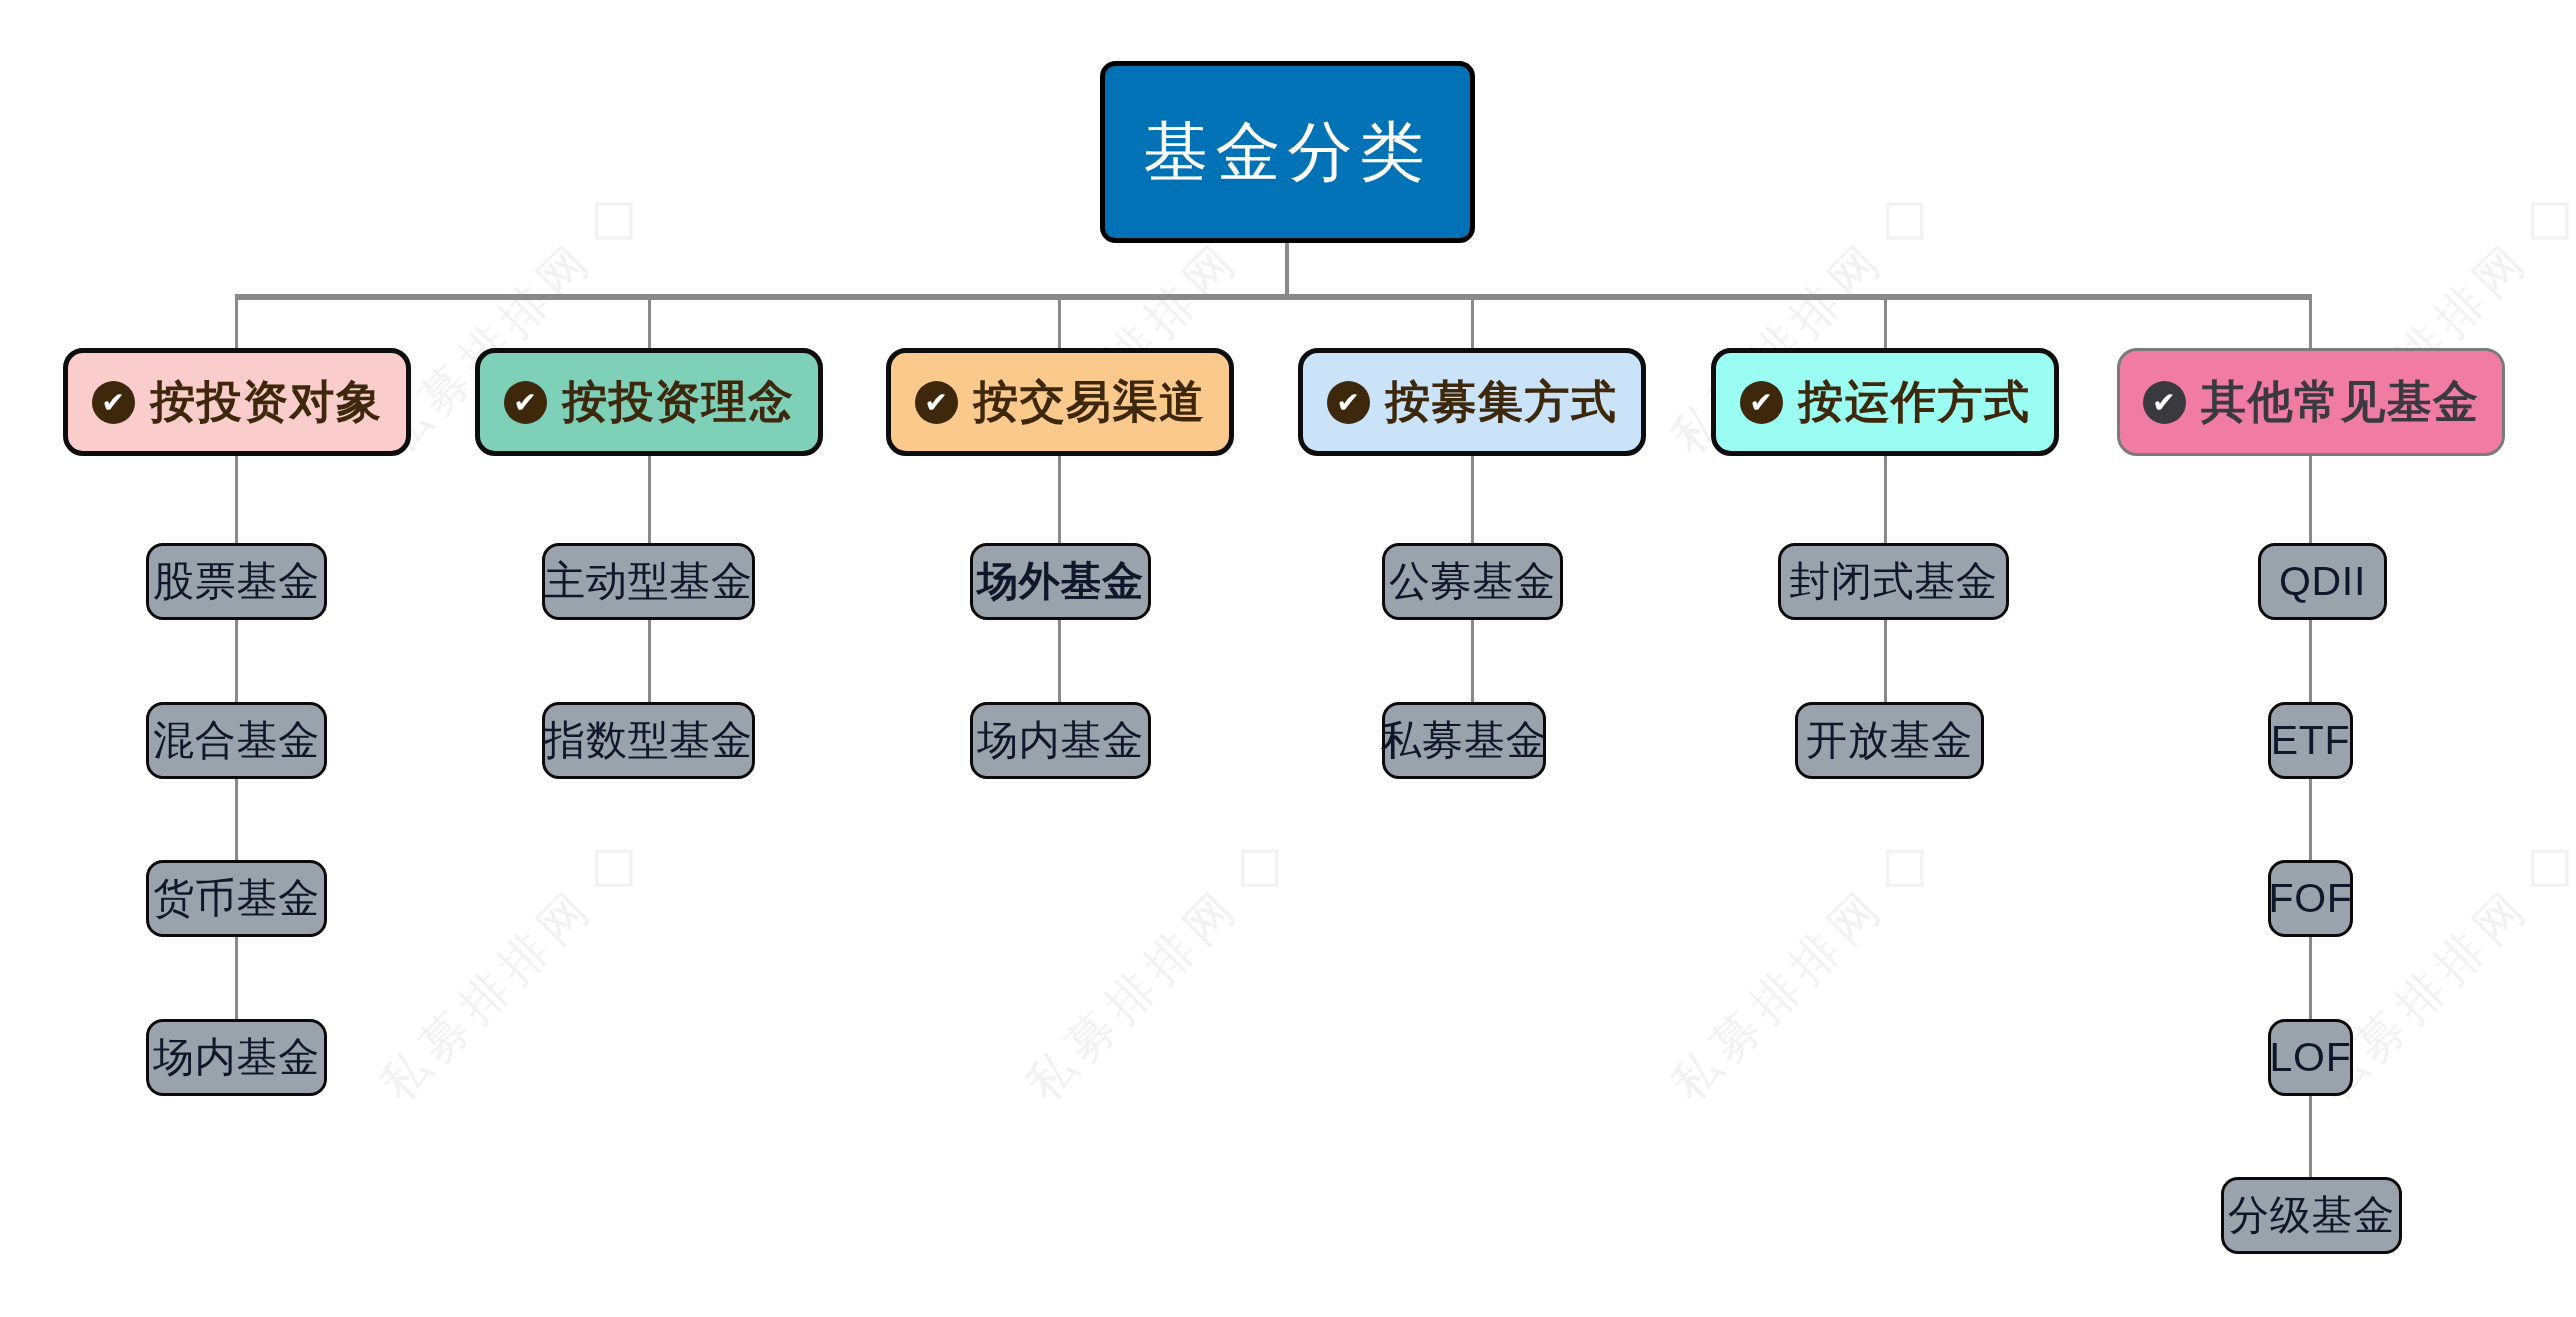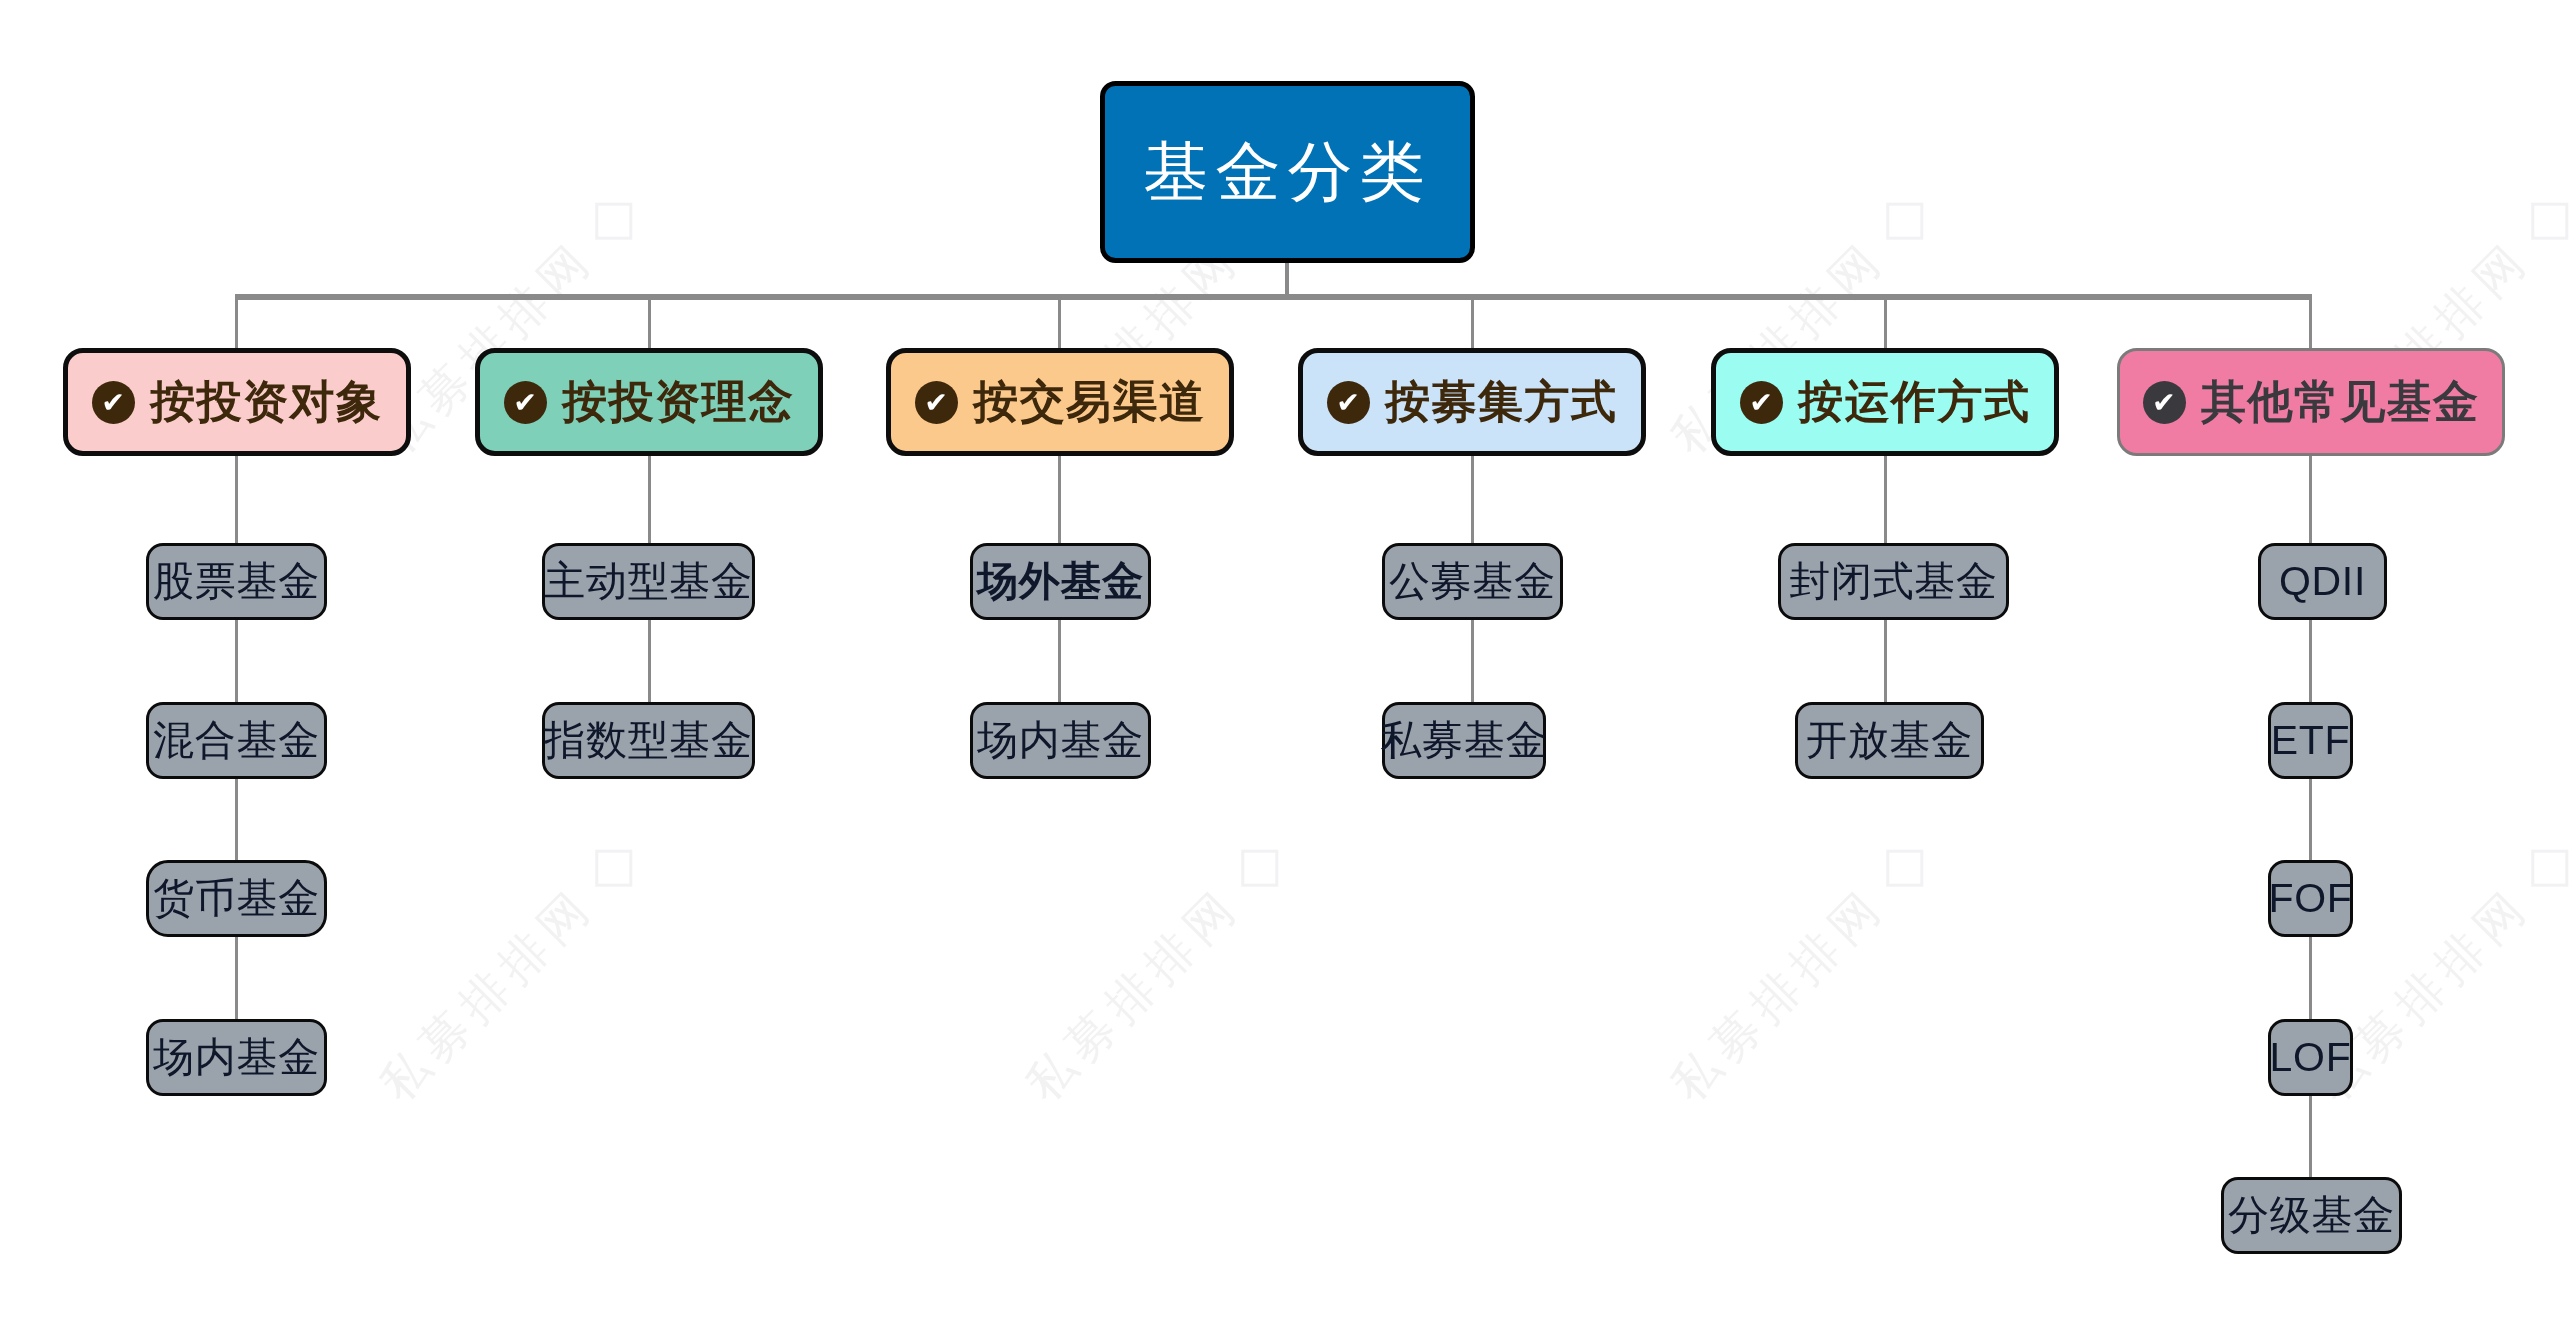--- a/index.html
+++ b/index.html
@@ -15,21 +15,21 @@
     pointer-events:none;user-select:none;font-weight:400;
   }
   .wm .dia{width:31px;height:31px;border:3.6px solid rgba(75,75,95,0.07);transform:rotate(45deg);flex:0 0 auto;}
   
   .line{position:absolute;background:#8a8a8a;}
   
   .root{
     position:absolute;left:1100px;top:61px;width:375px;height:182px;box-sizing:border-box;
     border:5px solid #000;border-radius:15.6px;
     display:flex;align-items:center;justify-content:center;
-    color:#ffffff;font-size:65px;font-weight:500;letter-spacing:7.1px;margin-top:20px;
+    color:#ffffff;font-size:65px;font-weight:500;letter-spacing:7.1px;
   }
   
   .cat{
     position:absolute;top:348px;height:108px;box-sizing:border-box;
     border:5px solid #0d0d0d;border-radius:20px;
     display:flex;align-items:center;justify-content:center;gap:15.6px;
     font-size:45px;font-weight:900;color:#3E280C;letter-spacing:1.4px;
   }
   .cat .chk{
     width:43px;height:43px;border-radius:50%;background:#3E280C;color:#ffffff;
@@ -143,21 +143,21 @@
     <span class="chk">✔</span>
     <span>其他常见基金</span>
   </div>
 
   <div class="child" style="left: 146px; top: 543px; width: 181px; background: rgb(154, 163, 172);">
       <span>股票基金</span>
     </div>
   <div class="child" style="left: 146px; top: 702px; width: 181px; background: rgb(154, 163, 172);">
       <span>混合基金</span>
     </div>
-  <div class="child" style="left: 146px; top: 860px; width: 181px; background: rgb(154, 163, 172); border-radius: 22px;">
+  <div class="child" style="left: 146px; top: 860px; width: 181px; background: rgb(154, 163, 172);">
       <span>货币基金</span>
     </div>
   <div class="child" style="left: 146px; top: 1019px; width: 181px; background: rgb(154, 163, 172);">
       <span>场内基金</span>
     </div>
 
   <div class="child" style="left: 542px; top: 543px; width: 213px; background: rgb(154, 163, 172);">
       <span>主动型基金</span>
     </div>
   <div class="child" style="left: 542px; top: 702px; width: 213px; background: rgb(154, 163, 172);">

